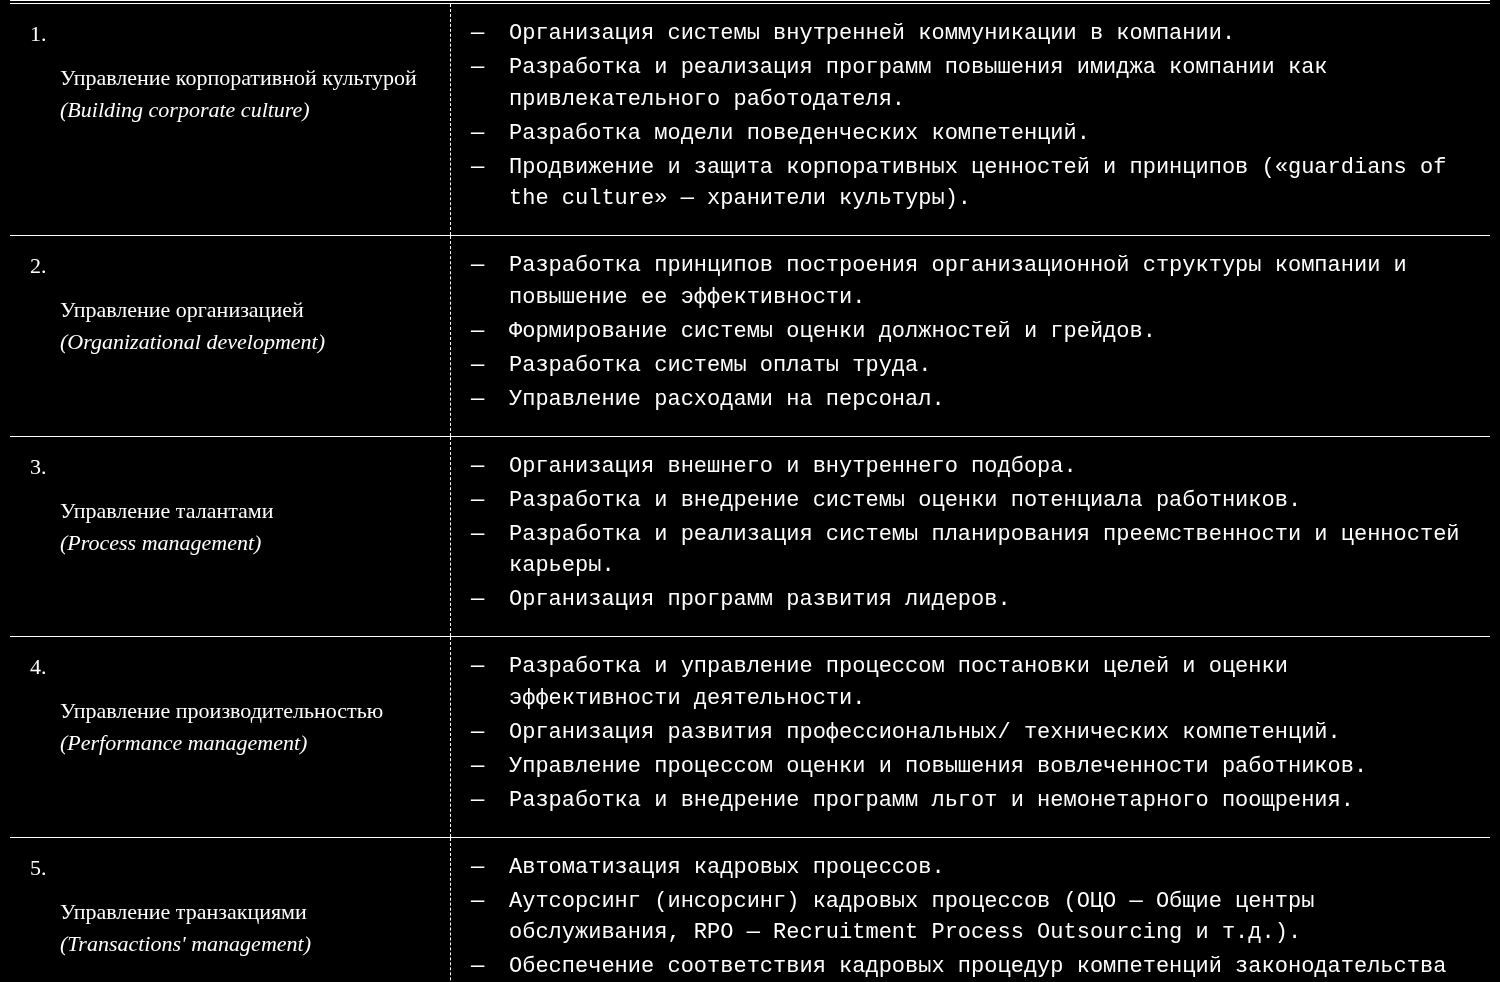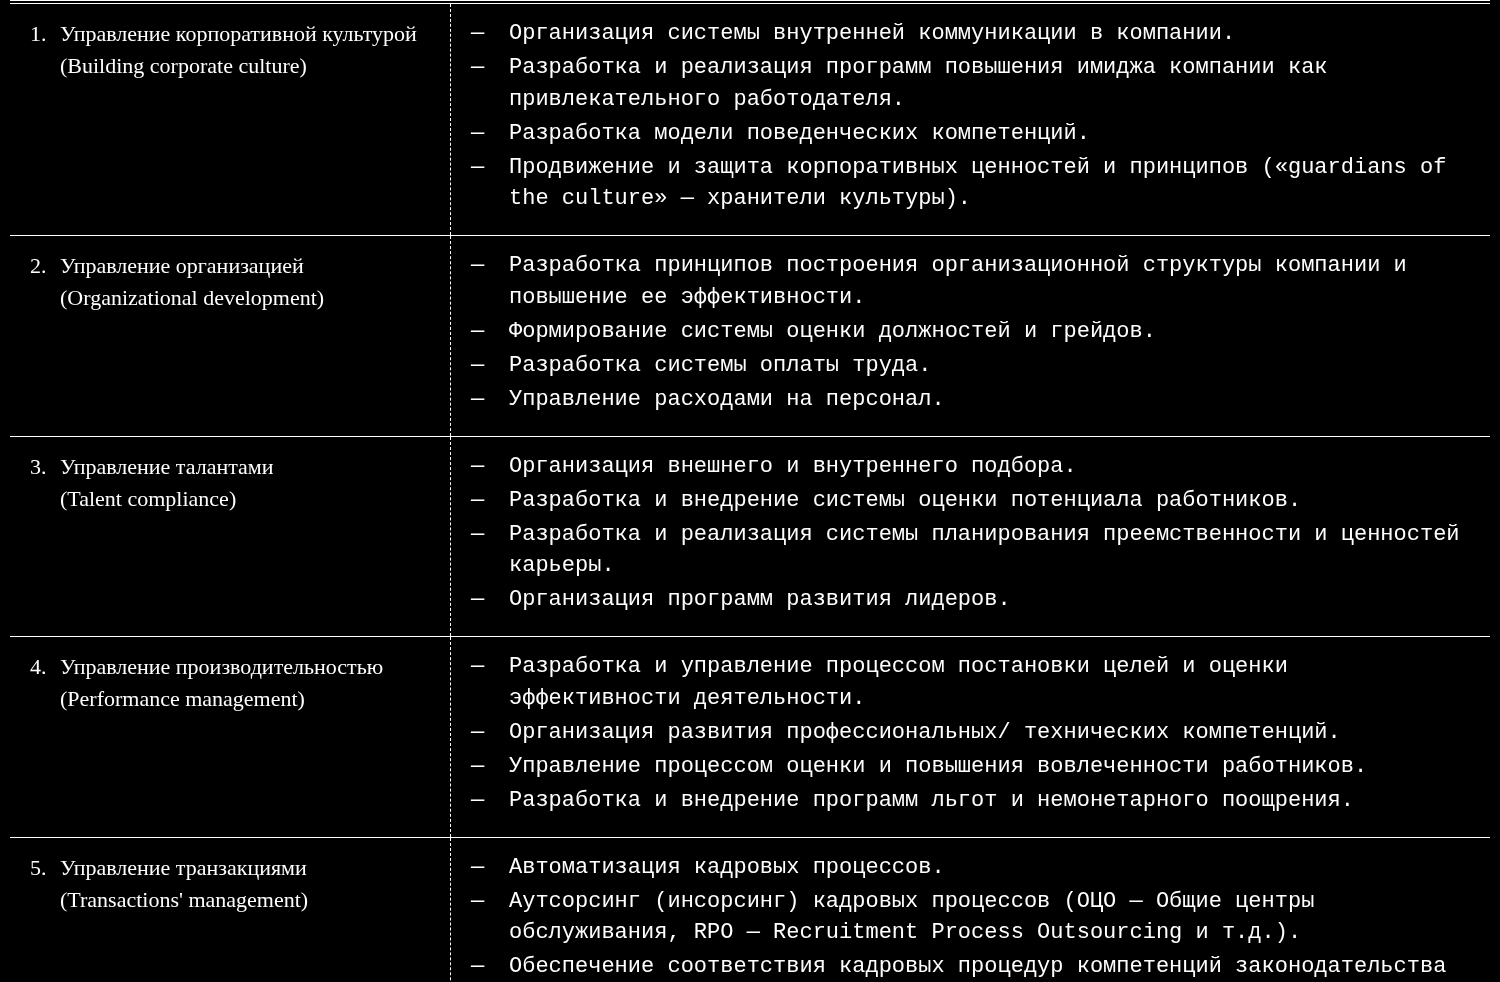--- a/index.html
+++ b/index.html
@@ -41,23 +41,25 @@
   }
   .left-content {
     display: flex;
     gap: 8px;
   }
   .left-num {
     min-width: 22px;
   }
   .left-text .ru {
     display: block;
+    margin-top: 44px;
   }
   .left-text .en {
     display: block;
+    font-style: italic;
   }
   ul.bullets {
     list-style: none;
     margin: 0;
     padding: 0;
   }
   ul.bullets li {
     position: relative;
     padding-left: 38px;
     margin: 0 0 2px 0;
@@ -112,21 +114,21 @@
               <li>Управление расходами на персонал.</li>
             </ul>
           </td>
         </tr>
         <tr>
           <td class="col-left">
             <div class="left-content">
               <div class="left-num">3.</div>
               <div class="left-text">
                 <span class="ru">Управление талантами</span>
-                <span class="en">(Talent compliance)</span>
+                <span class="en">(Process management)</span>
               </div>
             </div>
           </td>
           <td class="col-right">
             <ul class="bullets">
               <li>Организация внешнего и внутреннего подбора.</li>
               <li>Разработка и внедрение системы оценки потенциала работников.</li>
               <li>Разработка и реализация системы планирования преемственности и ценностей карьеры.</li>
               <li>Организация программ развития лидеров.</li>
             </ul>

